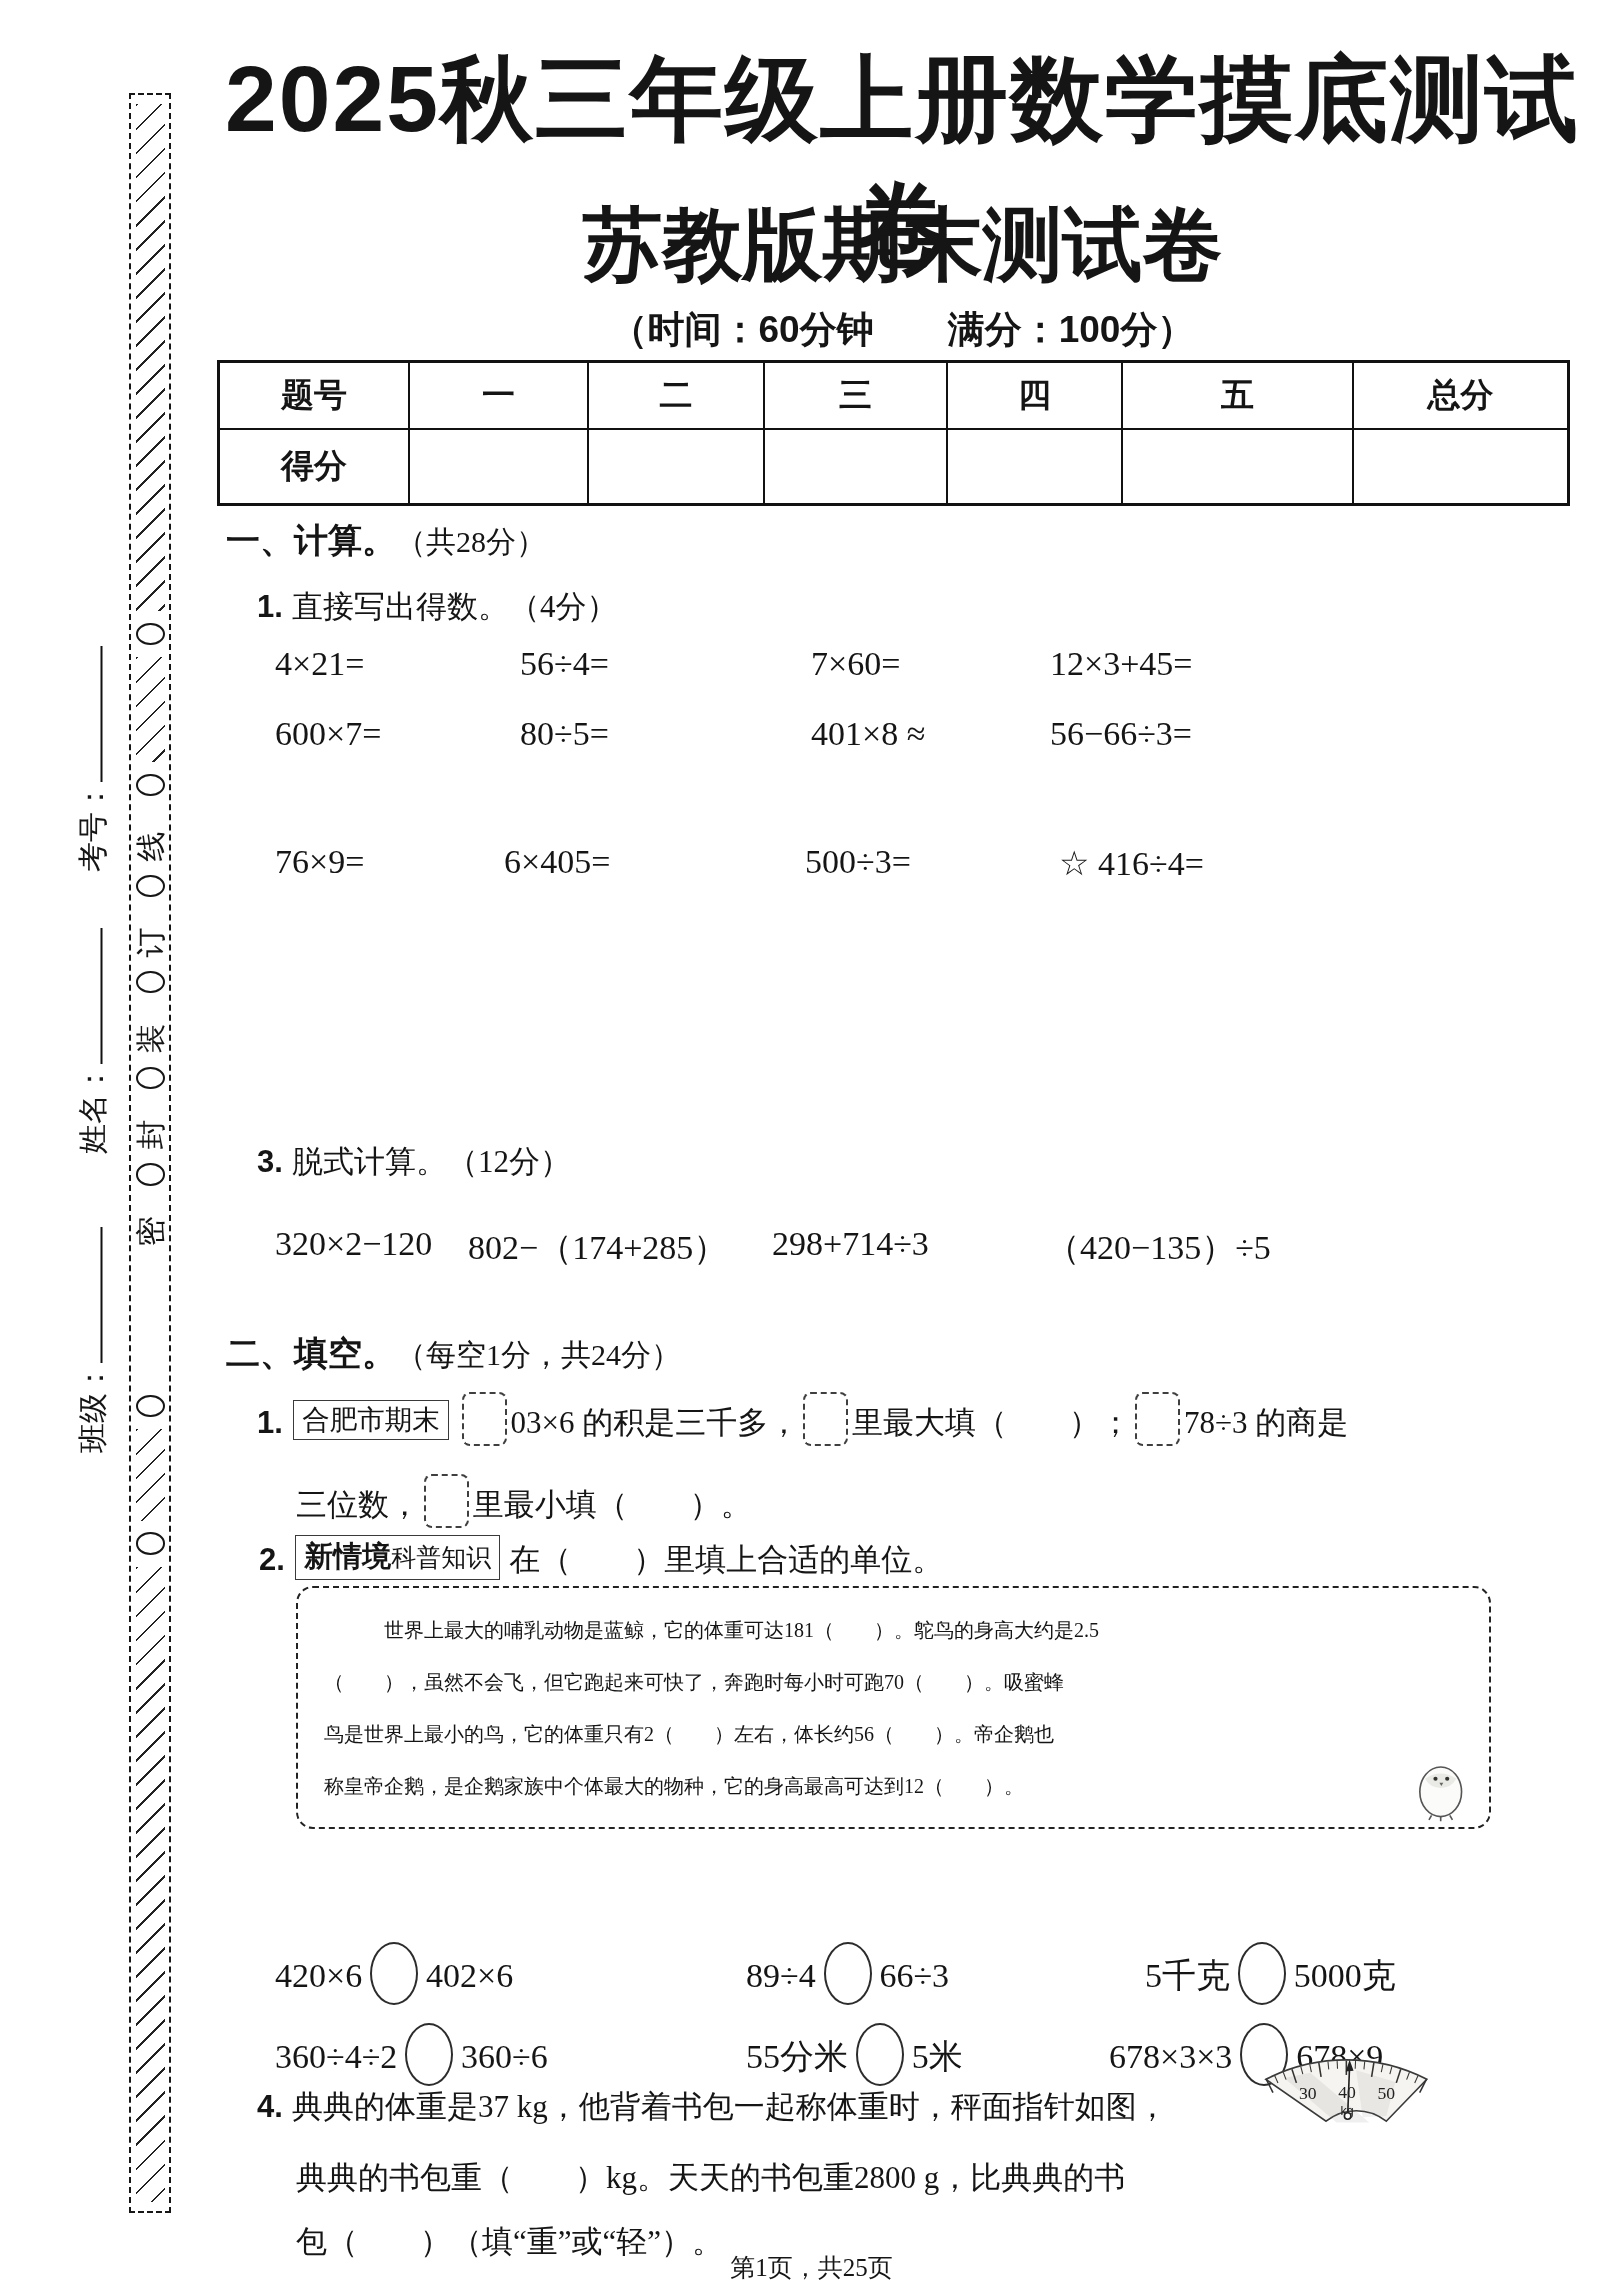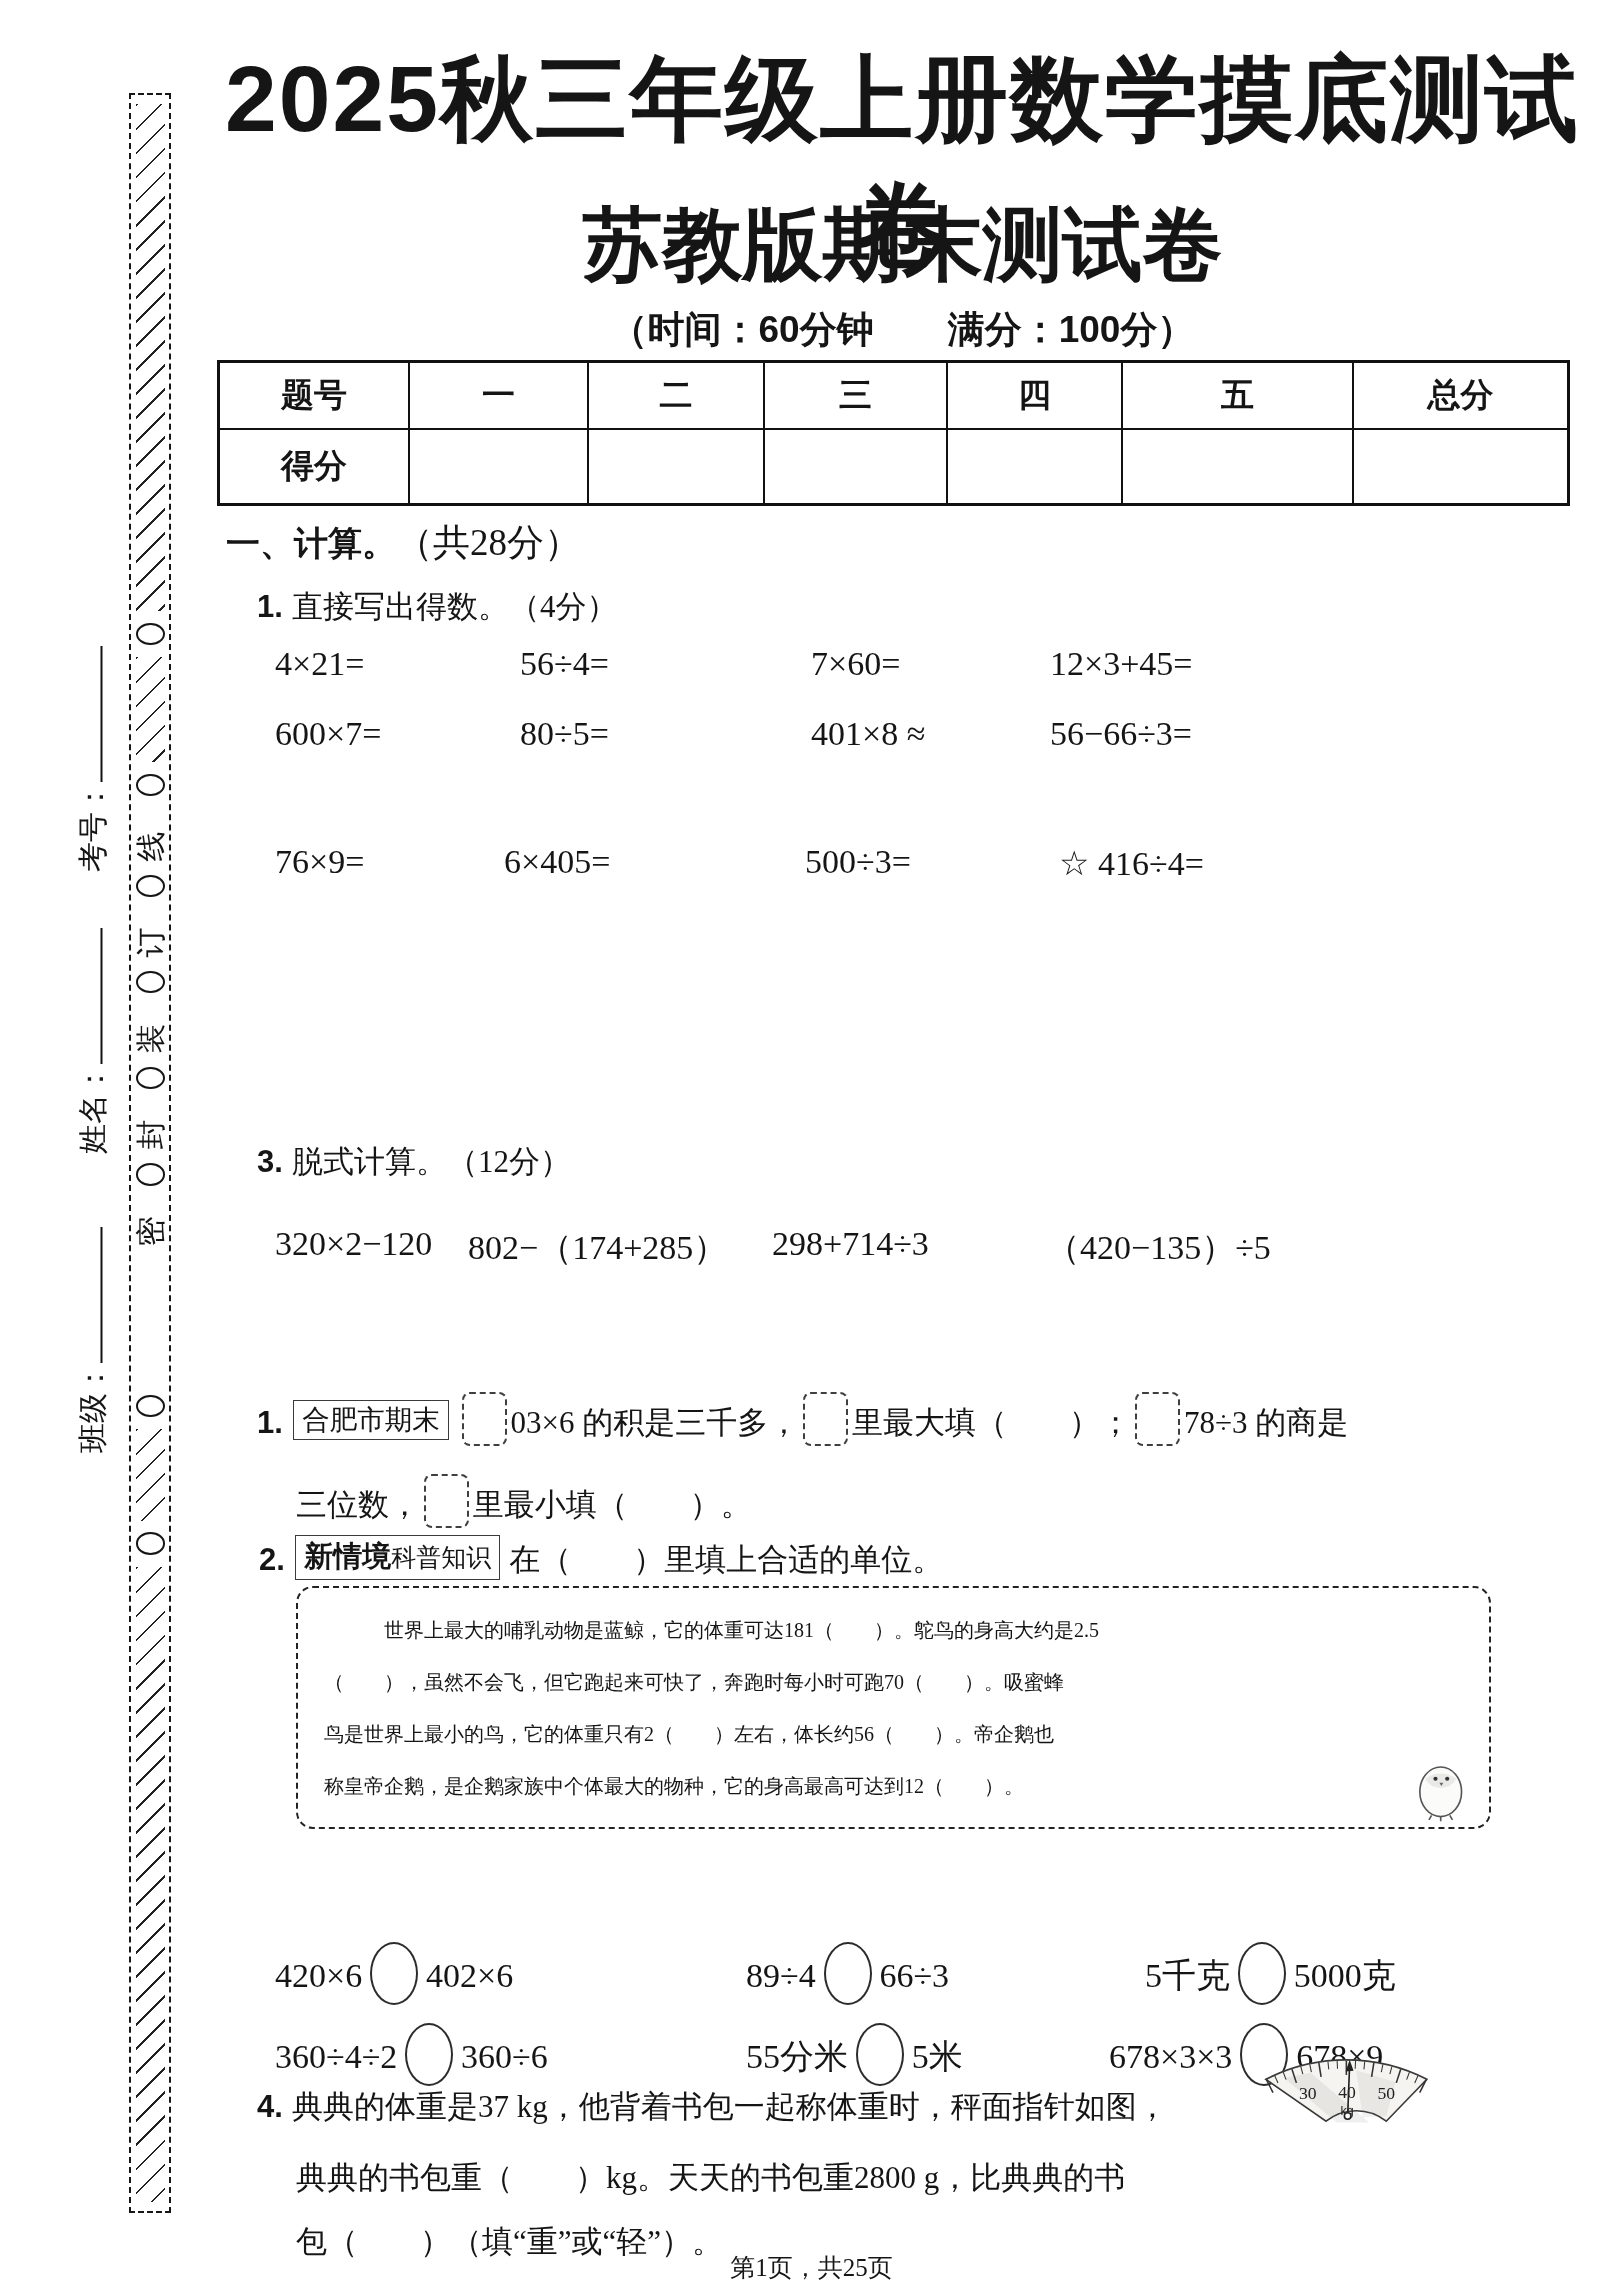--- a/index.html
+++ b/index.html
@@ -37,21 +37,21 @@
   .score-table td{border:2px solid #111;text-align:center;padding:0;}
   .score-table tr:first-child td{height:65px;}
   .score-table tr:last-child td{height:73px;}
   .score-table{border:3.3px solid #111;}
   .c0{width:188px;} .c1{width:177px;} .c2{width:174px;} .c3{width:181px;}
   .c4{width:173px;} .c5{width:229px;} .c6{width:213px;}
 
   
   .sec-head{position:absolute;font-size:34px;white-space:nowrap;}
   .sec-head .h{font-family:"Liberation Sans","DejaVu Sans",sans-serif;font-weight:900;}
-  .sec-head .pts{font-size:37px;}
+  .sec-head .pts{font-size:30px;}
   .qline{position:absolute;font-size:31px;white-space:nowrap;}
   .qnum{font-family:"Liberation Sans","DejaVu Sans",sans-serif;font-weight:700;margin-right:9.2px;}
   .eq-row{position:absolute;left:0;top:0;width:1623px;height:46px;font-size:34px;}
   .eq-row span{position:absolute;white-space:nowrap;}
 
   
   .badge{display:inline-block;border:1.6px solid #3a3a3a;padding:1.3px 7.9px;font-size:27.5px;
          margin:0 9.2px 0 1.3px;vertical-align:3.9px;}
   .badge .bb{font-family:"Liberation Sans","DejaVu Sans",sans-serif;font-weight:900;font-size:29px;}
   .badge .br{font-size:25px;}
@@ -170,20 +170,23 @@
   <div class="qline" style="left:257px;top:1141px">
     <span class="qnum">3.</span><span>脱式计算。（12分）</span>
   </div>
   <div class="eq-row" style="top:1225px">
     <span style="left:275px">320×2−120</span>
     <span style="left:468px">802−（174+285）</span>
     <span style="left:772px">298+714÷3</span>
     <span style="left:1046px">（420−135）÷5</span>
   </div>
 
+  <div class="sec-head" style="left:226px;top:1331px">
+    <span class="h">二、填空。</span><span class="pts">（每空1分，共24分）</span>
+  </div>
 
   <div class="qline" style="left:257px;top:1392px">
     <span class="qnum">1.</span><span class="badge">合肥市期末</span><span class="dbox"></span><span>03×6 的积是三千多，</span><span class="dbox"></span><span>里最大填（　　）；</span><span class="dbox"></span><span>78÷3 的商是</span>
   </div>
   <div class="qline" style="left:296px;top:1474px">
     <span>三位数，</span><span class="dbox"></span><span>里最小填（　　）。</span>
   </div>
 
   <div class="qline" style="left:259px;top:1535px">
     <span class="qnum">2.</span><span class="badge"><span class="bb">新情境</span><span class="br">科普知识</span></span><span>在（　　）里填上合适的单位。</span>

